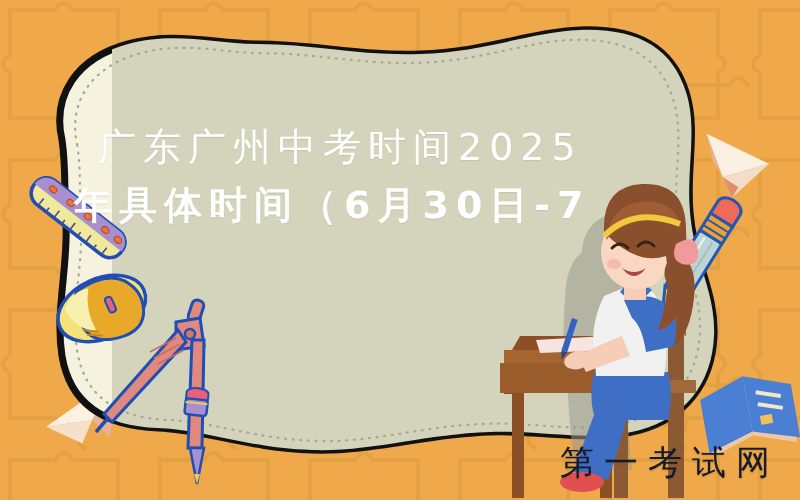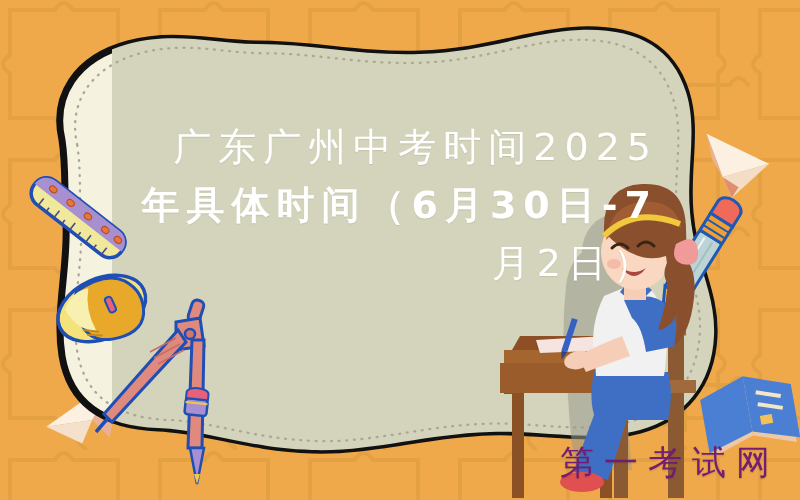--- a/index.html
+++ b/index.html
@@ -34,32 +34,31 @@
   }
   .title-line {
     color: #ffffff;
     font-family: "DejaVu Sans", sans-serif;
     font-size: 38px;
     line-height: 58px;
     letter-spacing: 7px;
     font-weight: 400;
     white-space: nowrap;
     text-shadow: 0 1px 1px rgba(120,120,95,0.18);
-    text-align: right;
   }
   #title-line-2 { margin-left: -24px; font-weight: bold; }
   #title-line-3 { margin-left: -24px; }
 
   
   #watermark {
     position: absolute;
     left: 560px;
     top: 440px;
     z-index: 60;
-    color: #701a75;
+    color: #0f172a;
     font-family: "DejaVu Sans", sans-serif;
     font-size: 34px;
     letter-spacing: 10px;
     line-height: 44px;
     white-space: nowrap;
     opacity: 0.97;
     text-shadow: 0 1px 2px rgba(90,60,20,0.25);
     pointer-events: none;
   }
 </style>
@@ -295,18 +294,17 @@
       </g>
 
       <path d="M190 448 h14 l-7 36 z" fill="#a88fd0" stroke="#1f4fb5" stroke-width="2.5"></path>
       <path d="M194 474 h6 l-3 10 z" fill="#f0c84a"></path>
     </g>
   </svg>
 
   <div id="title-block">
     <div class="title-line" id="title-line-1">广东广州中考时间2025</div>
     <div class="title-line" id="title-line-2">年具体时间（6月30日-7</div>
-    <div class="title-line" id="title-line-3">月2日）</div>
   </div>
 
   <div id="watermark">第一考试网</div>
 
 </div>
 
 </body></html>

